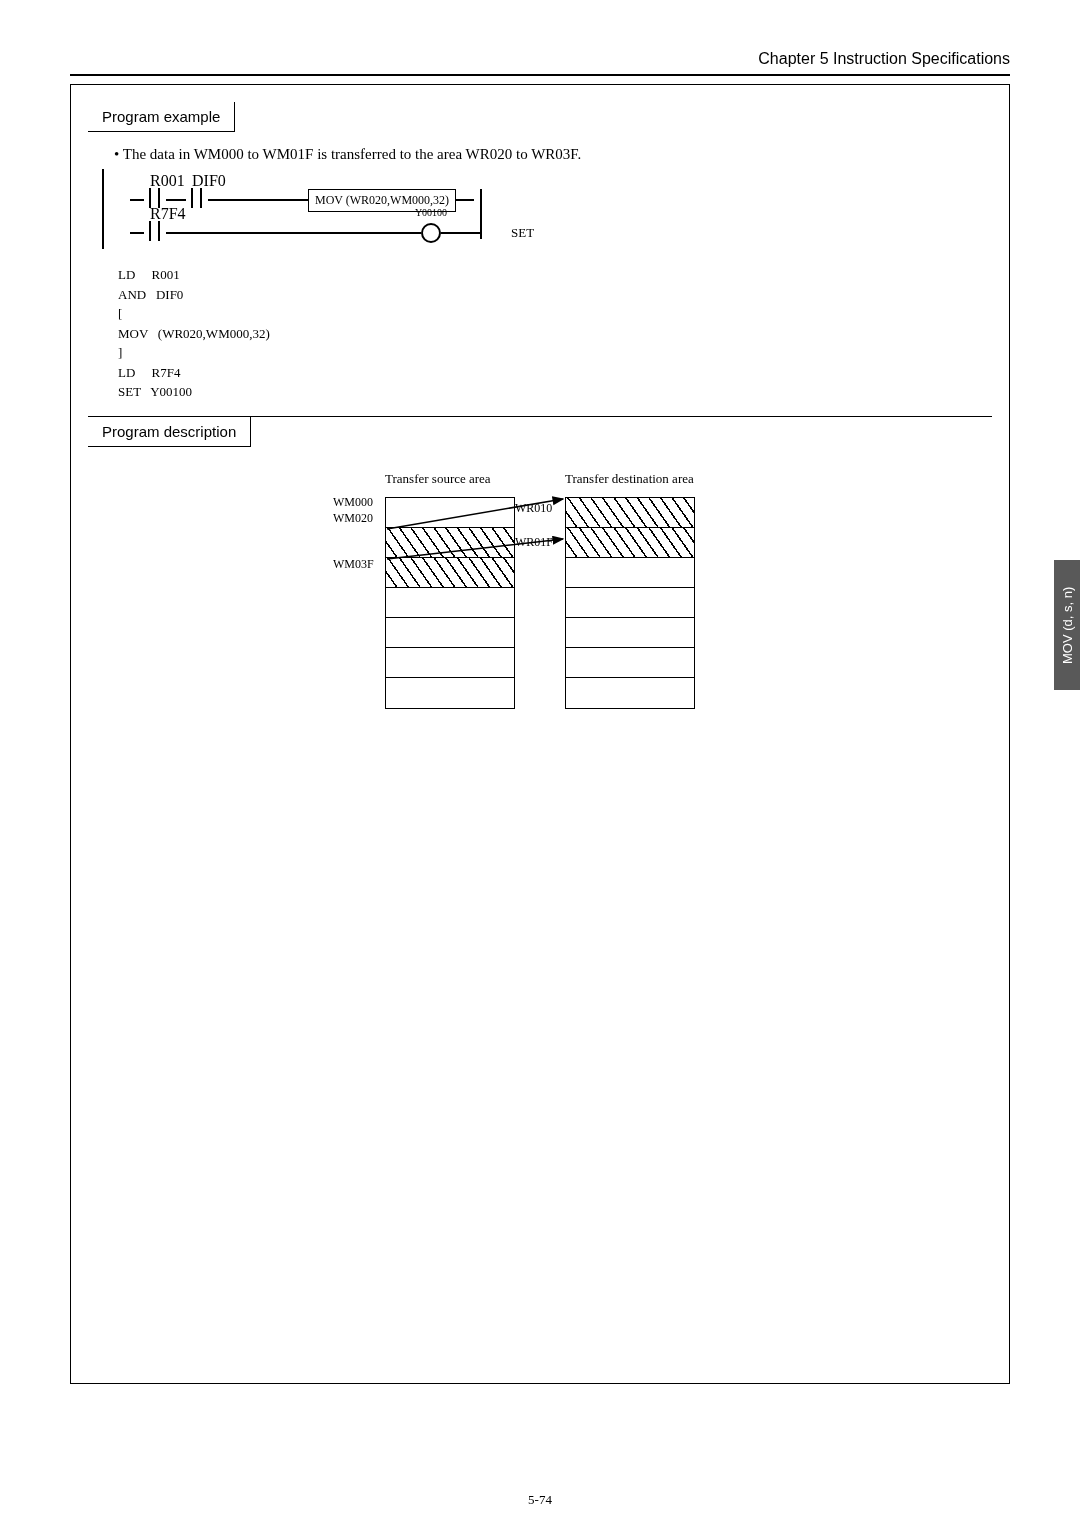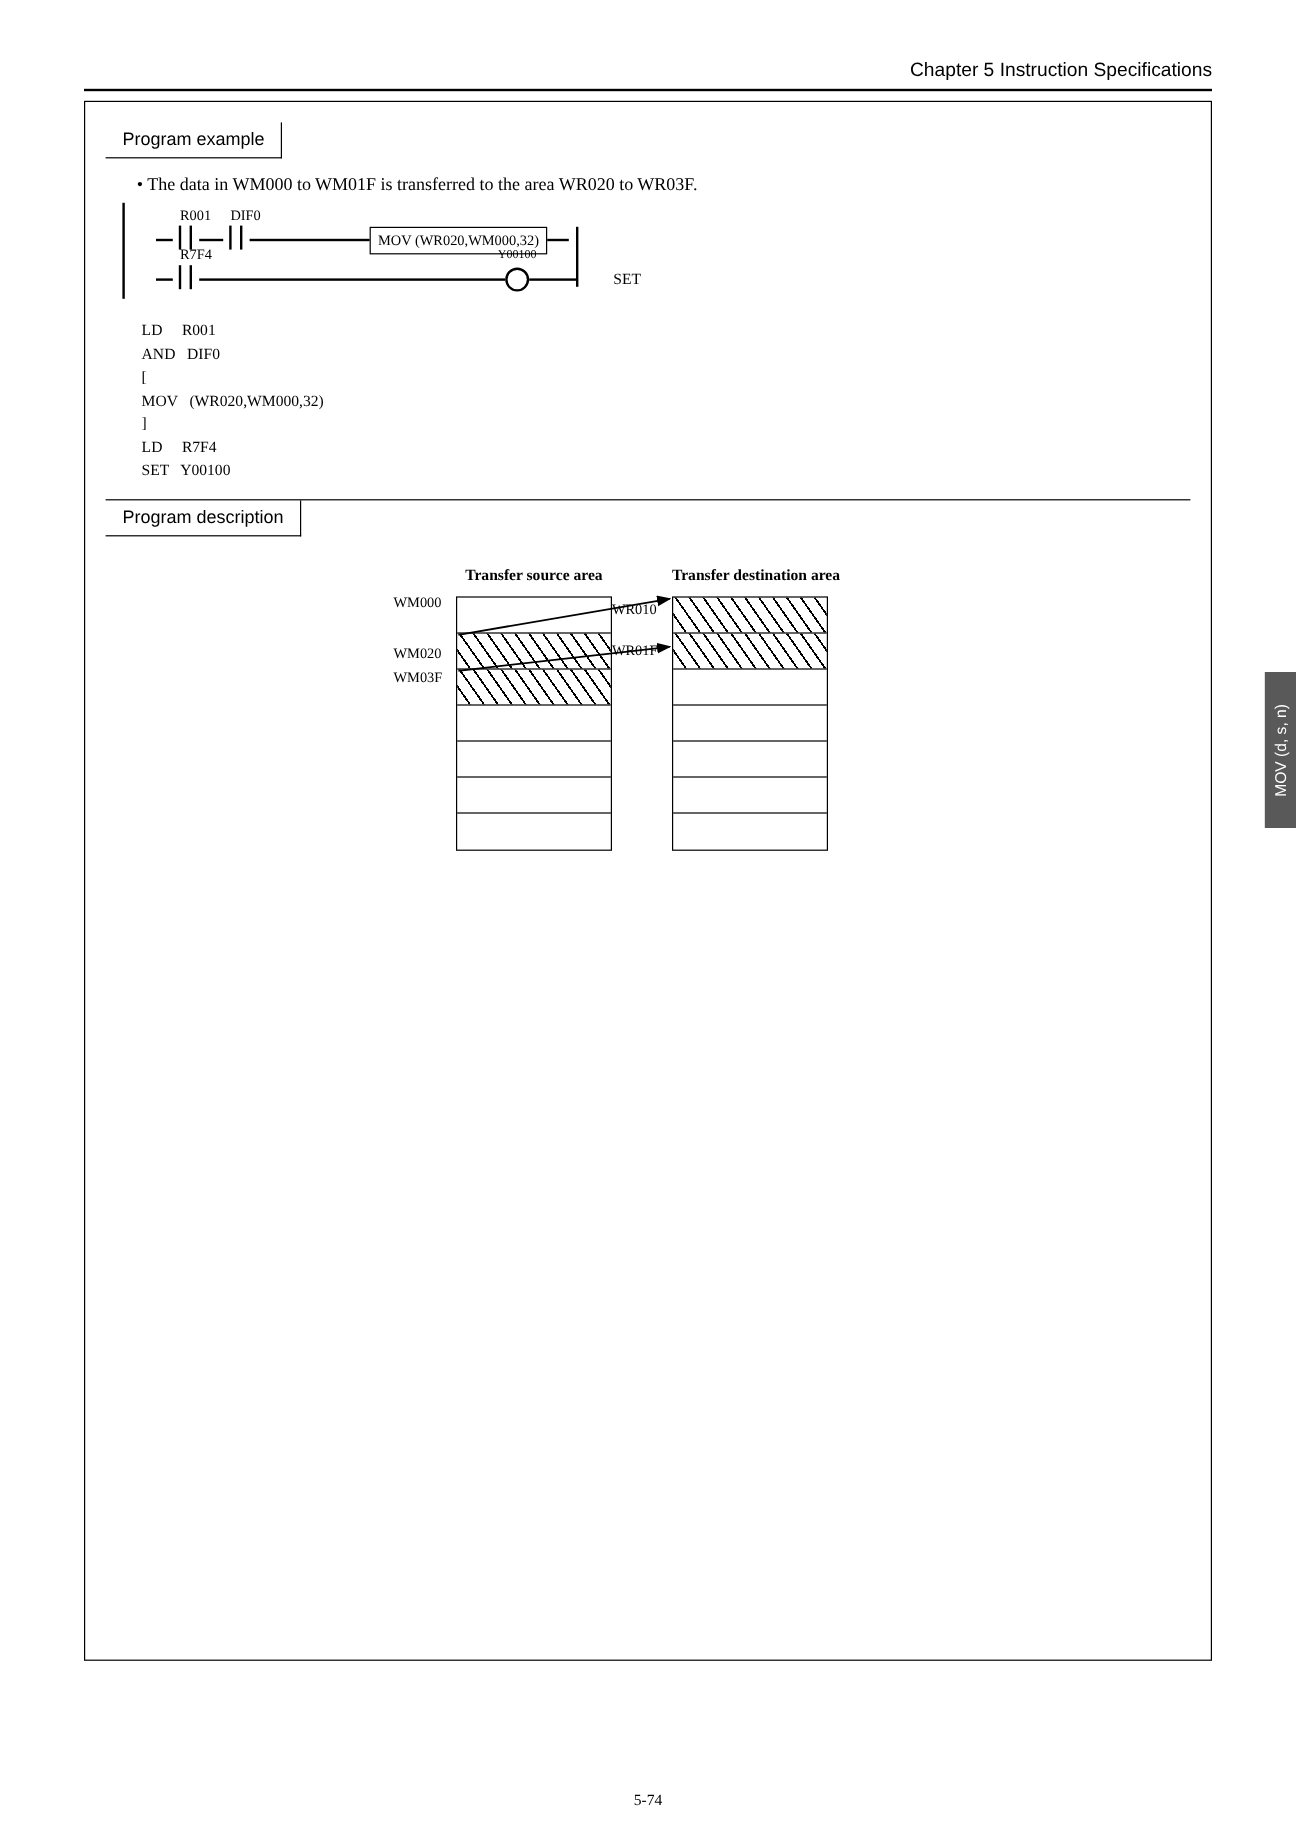--- a/index.html
+++ b/index.html
@@ -56,21 +56,21 @@
       height: 36px;
     }
     .contact-wrap {
       position: relative;
       margin-right: 40px;
     }
     .contact-label {
       position: absolute;
       top: -16px;
       left: 6px;
-      font-size: 12px;
+      font-size: 16px;
       white-space: nowrap;
     }
     .contact {
       display: inline-block;
       width: 22px;
       height: 20px;
       position: relative;
     }
     .contact:before, .contact:after {
       content: "";
@@ -130,23 +130,21 @@
       display: flex;
       justify-content: center;
       gap: 50px;
       padding: 24px 0;
       font-size: 13px;
     }
     .mem-col {
       position: relative;
     }
     .mem-title {
-      text-align: center;
       margin-bottom: 10px;
-      font-weight: bold;
     }
     .mem-box {
       border: 1.5px solid #000;
       width: 130px;
       position: relative;
     }
     .mem-cell {
       height: 30px;
       border-bottom: 1px solid #000;
       position: relative;
@@ -247,21 +245,21 @@
   <div class="desc-border-top"></div>
   <div class="section-box" style="border-top:none">Program description</div>
 
 
   <div class="memory-area">
 
     <div class="mem-col">
       <div class="mem-title">Transfer source area</div>
       <div style="position:relative">
         <div class="mem-label" style="left:-52px;top:-2px">WM000</div>
-        <div class="mem-label" style="left:-52px;top:40px">WM020</div>
+        <div class="mem-label" style="left:-52px;top:14px">WM020</div>
         <div class="mem-label" style="left:-52px;top:60px">WM03F</div>
         <div class="mem-box">
           <div class="mem-cell"></div>
           <div class="mem-cell hatch"></div>
           <div class="mem-cell hatch" style="border-bottom:1.5px solid #000"></div>
           <div class="mem-cell"></div>
           <div class="mem-cell"></div>
           <div class="mem-cell"></div>
           <div class="mem-cell" style="border-bottom:none"></div>
         </div>

